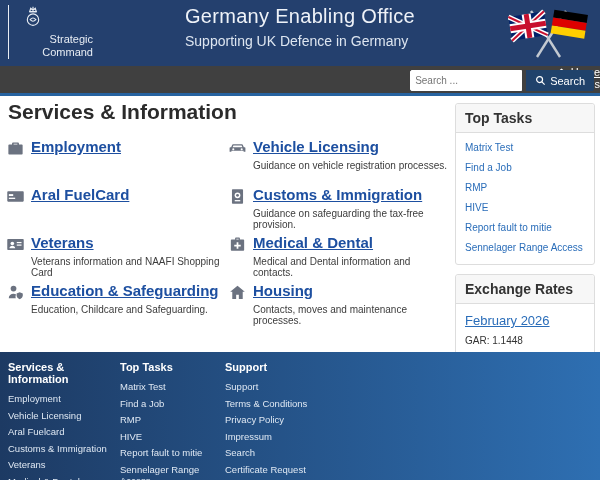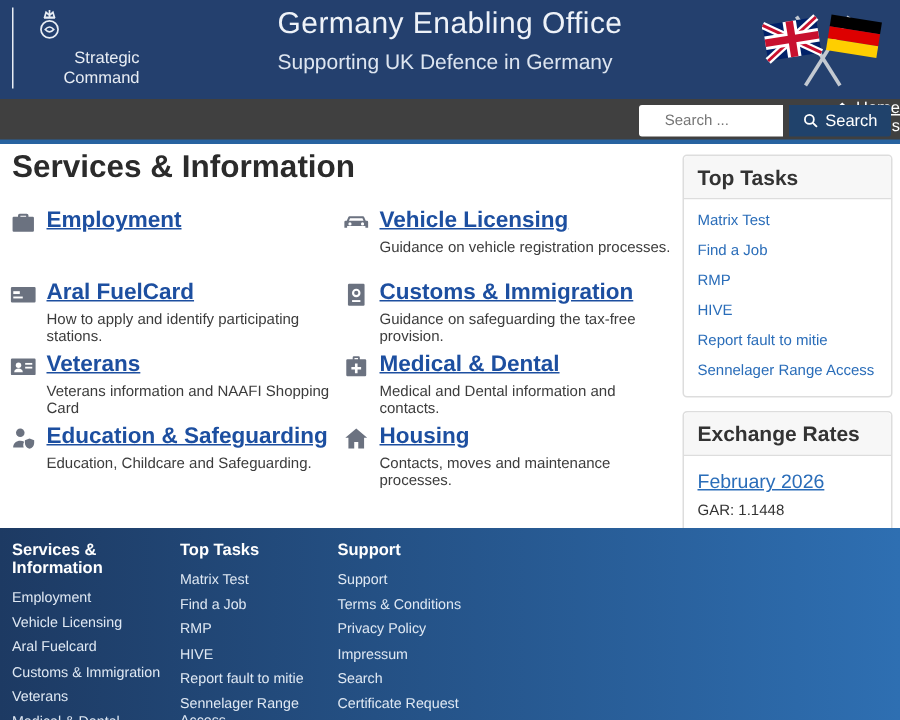--- a/index.html
+++ b/index.html
@@ -20,22 +20,22 @@
   .site-subtitle { font-size:14px; margin-top:5px; color:#dde5f0; }
   .flags { position:absolute; right:10px; top:6px; width:82px; height:56px; }
 
   
   .nav { position:absolute; left:0; top:66px; width:600px; height:30px;
          background:#404040; border-bottom:3px solid #2763a0; display:flex; align-items:flex-end;flex-direction:column; }
   .nav-link { color:#fff; font-size:11px; margin-left:12px; display:flex; align-items:center; gap:4px; }
   .nav-link.active .nav-label { text-decoration:underline; }
   .home-ic { width:11px; height:11px; display:inline-block; }
   .search-group { position:absolute; right:6px; top:4px; display:flex; height:21px; }
-  .search-input { width:96px; height:21px; border:1px solid #fff; border-radius:2px 0 0 2px;
-                  font-size:10px; padding:0 16px; color:#444; font-family:"Liberation Sans",sans-serif; }
+  .search-input { width:112px; height:21px; border:1px solid #fff; border-radius:2px 0 0 2px;
+                  font-size:10px; padding:0 4px; color:#444; font-family:"Liberation Sans",sans-serif; }
   .search-btn { height:21px; background:#20426b; color:#fff; border:none; border-radius:0 2px 2px 0;
                 font-size:11px; padding:0 9px; margin-left:4px; display:flex; align-items:center; gap:4px;
                 font-family:"Liberation Sans",sans-serif; cursor:pointer; }
 
   
   .page-title { position:absolute; left:8px; top:100px; font-size:21px; font-weight:bold; color:#2b2b2b; }
   .services-grid { position:absolute; left:6px; top:138px; width:447px;
                    display:grid; grid-template-columns:222px 225px; grid-auto-rows:48px; }
   .svc { display:flex; align-items:flex-start; }
   .svc-icon { width:20px; height:20px; flex:0 0 20px; margin-right:5px; margin-top:1px; }
@@ -138,21 +138,21 @@
           <path d="M6.3 6.5h11.4a1 1 0 0 1 .93.64L20 10.4h1a1 1 0 0 1 1 1v4.8h-2.3v-1.5H4.3v1.5H2v-4.8a1 1 0 0 1 1-1h1l1.37-3.26a1 1 0 0 1 .93-.64zm.5 1.7l-.95 2.2h12.3l-.95-2.2H6.8zM6.7 14.3a1.35 1.35 0 1 0 0-2.7 1.35 1.35 0 0 0 0 2.7zm10.6 0a1.35 1.35 0 1 0 0-2.7 1.35 1.35 0 0 0 0 2.7z"></path>
         </svg></span>
       <div class="svc-text"><a class="svc-link" href="#">Vehicle Licensing</a><p class="svc-desc">Guidance on vehicle registration processes.</p></div>
     </div>
     <div class="svc">
       <span class="svc-icon"><svg viewBox="0 0 24 24" fill="#6b7280">
           <path d="M2.6 5.5h18.8a1 1 0 0 1 1 1v11a1 1 0 0 1-1 1H2.6a1 1 0 0 1-1-1v-11a1 1 0 0 1 1-1z"></path>
           <rect x="3.6" y="9" width="5.5" height="2.4" fill="#fff"></rect>
           <rect x="3.6" y="13.5" width="8" height="1.6" fill="#fff"></rect>
         </svg></span>
-      <div class="svc-text"><a class="svc-link" href="#">Aral FuelCard</a><p class="svc-desc">How to apply and identify participating stations.</p></div>
+      <div class="svc-text"><a class="svc-link" href="#">Aral FuelCard</a></div>
     </div>
     <div class="svc">
       <span class="svc-icon"><svg viewBox="0 0 24 24" fill="#6b7280">
           <path d="M6 2.8h12a1 1 0 0 1 1 1v16.4a1 1 0 0 1-1 1H6a1 1 0 0 1-1-1V3.8a1 1 0 0 1 1-1z"></path>
           <circle cx="12" cy="10.5" r="3.6" fill="#fff"></circle>
           <circle cx="12" cy="10.5" r="1.8"></circle>
           <rect x="8.5" y="16.5" width="7" height="1.6" fill="#fff"></rect>
         </svg></span>
       <div class="svc-text"><a class="svc-link" href="#">Customs &amp; Immigration</a><p class="svc-desc">Guidance on safeguarding the tax-free provision.</p></div>
     </div>

